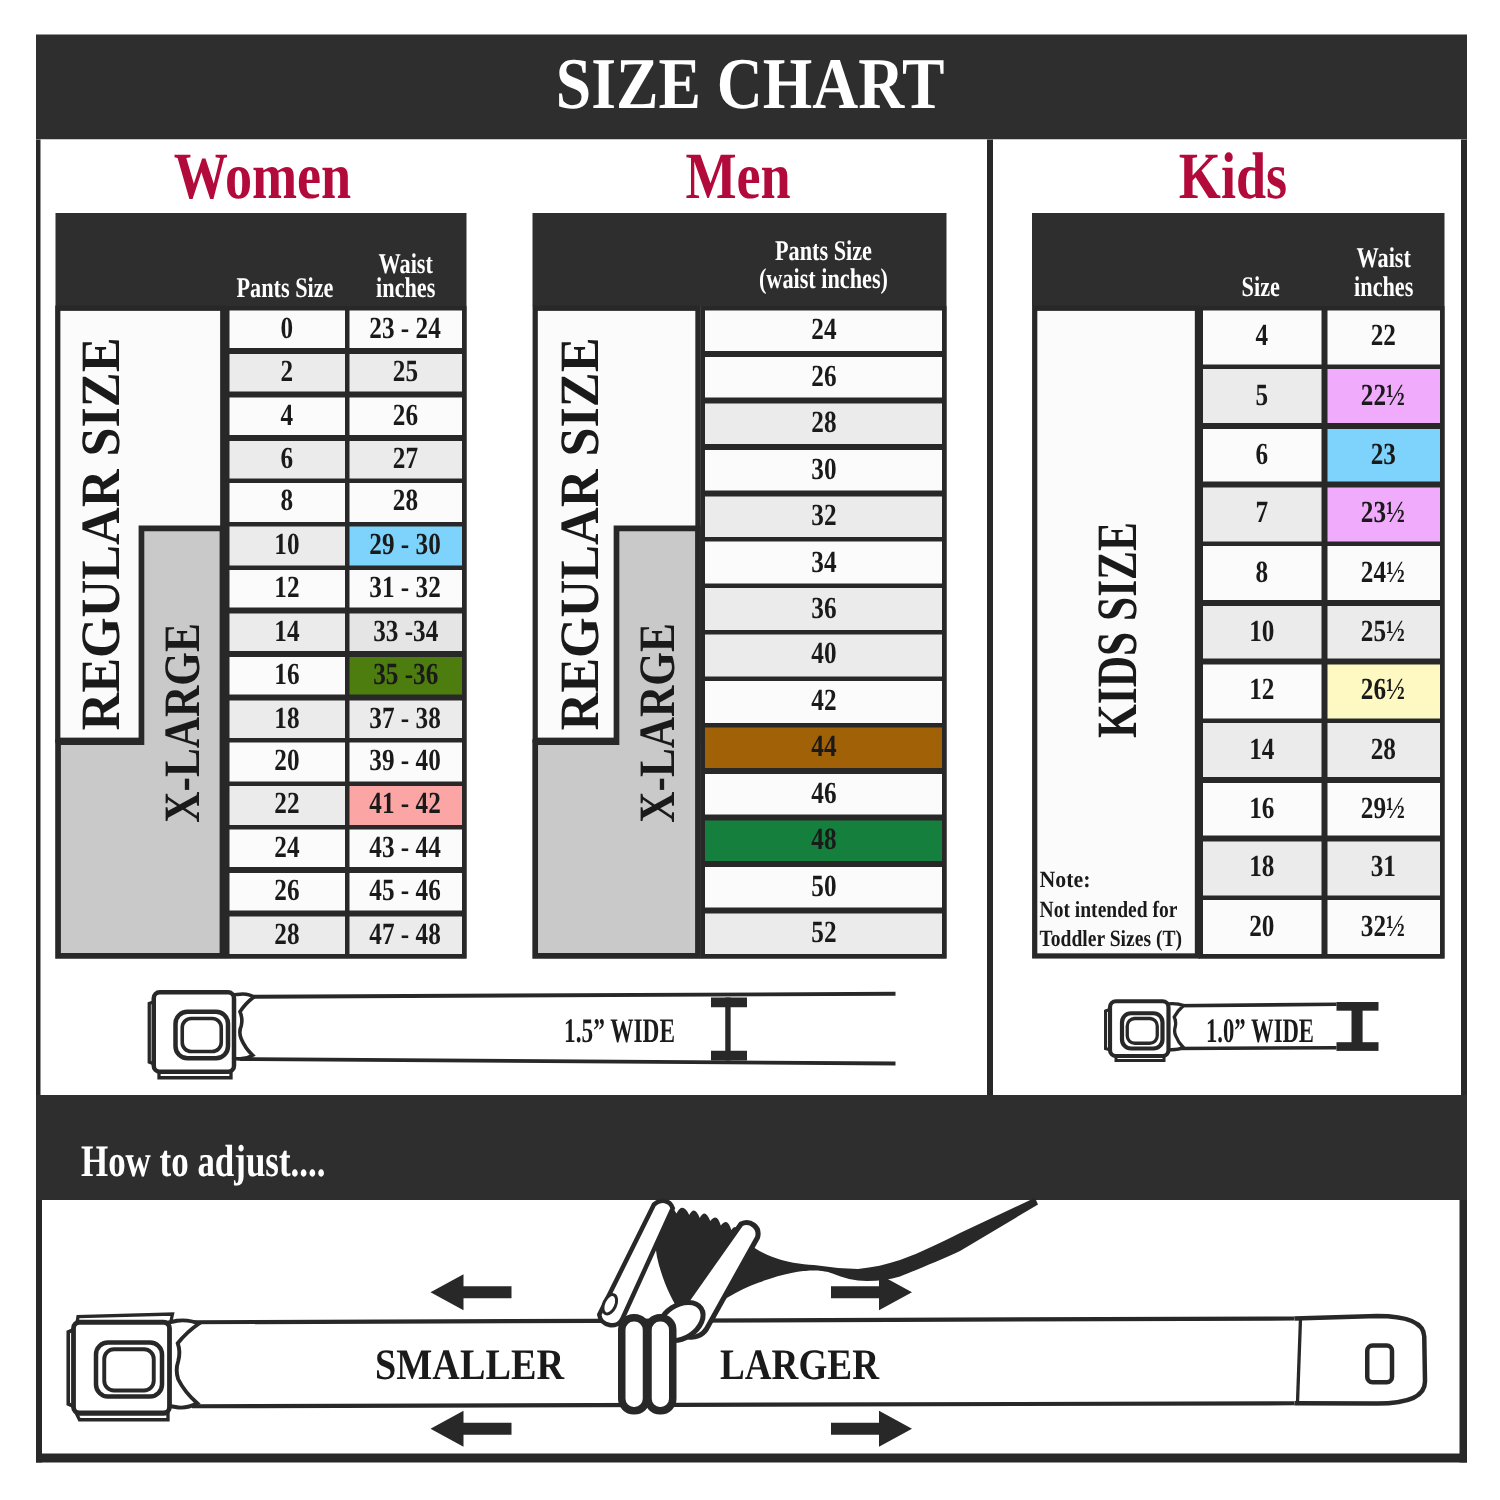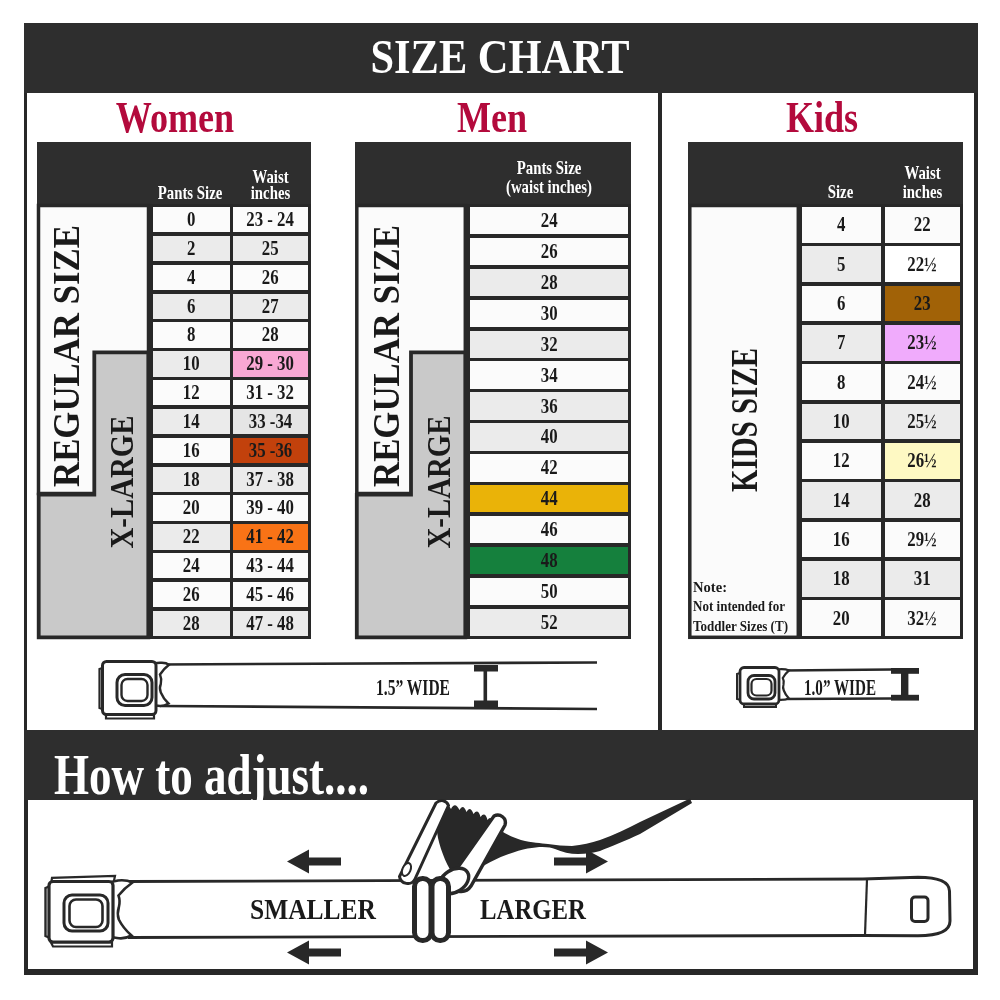--- a/index.html
+++ b/index.html
@@ -88,57 +88,57 @@
       </div>
       <div class="c" style="background:#fbfbfb">
         <span>8</span>
       </div>
       <div class="c" style="background:#fbfbfb">
         <span>28</span>
       </div>
       <div class="c" style="background:#ebebeb">
         <span>10</span>
       </div>
-      <div class="c" style="background:#f9a8d4">
+      <div class="c" style="background:#7dd3fc">
         <span>29 - 30</span>
       </div>
       <div class="c" style="background:#fbfbfb">
         <span>12</span>
       </div>
       <div class="c" style="background:#fbfbfb">
         <span>31 - 32</span>
       </div>
       <div class="c" style="background:#ebebeb">
         <span>14</span>
       </div>
       <div class="c" style="background:#e5e5e5">
         <span>33 -34</span>
       </div>
       <div class="c" style="background:#fbfbfb">
         <span>16</span>
       </div>
-      <div class="c" style="background:#c2410c">
+      <div class="c" style="background:#4d7c0f">
         <span>35 -36</span>
       </div>
       <div class="c" style="background:#ebebeb">
         <span>18</span>
       </div>
       <div class="c" style="background:#ebebeb">
         <span>37 - 38</span>
       </div>
       <div class="c" style="background:#fbfbfb">
         <span>20</span>
       </div>
       <div class="c" style="background:#fbfbfb">
         <span>39 - 40</span>
       </div>
       <div class="c" style="background:#ebebeb">
         <span>22</span>
       </div>
-      <div class="c" style="background:#f97316">
+      <div class="c" style="background:#fca5a5">
         <span>41 - 42</span>
       </div>
       <div class="c" style="background:#fbfbfb">
         <span>24</span>
       </div>
       <div class="c" style="background:#fbfbfb">
         <span>43 - 44</span>
       </div>
       <div class="c" style="background:#fbfbfb">
         <span>26</span>
@@ -175,21 +175,21 @@
       </div>
       <div class="c" style="background:#ebebeb">
         <span>36</span>
       </div>
       <div class="c" style="background:#ebebeb">
         <span>40</span>
       </div>
       <div class="c" style="background:#fbfbfb">
         <span>42</span>
       </div>
-      <div class="c" style="background:#eab308">
+      <div class="c" style="background:#a16207">
         <span>44</span>
       </div>
       <div class="c" style="background:#fbfbfb">
         <span>46</span>
       </div>
       <div class="c" style="background:#15803d">
         <span>48</span>
       </div>
       <div class="c" style="background:#fbfbfb">
         <span>50</span>
@@ -202,27 +202,27 @@
   grid-template-columns:79px 1fr;grid-auto-rows:1fr;">
       <div class="c" style="background:#fbfbfb">
         <span>4</span>
       </div>
       <div class="c" style="background:#fbfbfb">
         <span>22</span>
       </div>
       <div class="c" style="background:#ebebeb">
         <span>5</span>
       </div>
-      <div class="c" style="background:#ffffff">
+      <div class="c" style="background:#f0abfc">
         <span>22½</span>
       </div>
       <div class="c" style="background:#fbfbfb">
         <span>6</span>
       </div>
-      <div class="c" style="background:#a16207">
+      <div class="c" style="background:#7dd3fc">
         <span>23</span>
       </div>
       <div class="c" style="background:#ebebeb">
         <span>7</span>
       </div>
       <div class="c" style="background:#f0abfc">
         <span>23½</span>
       </div>
       <div class="c" style="background:#fbfbfb">
         <span>8</span>
@@ -304,21 +304,21 @@
   </g>
   <g fill="#282828">
     <rect x="901" y="669" width="7.4" height="31"></rect>
     <rect x="891" y="668" width="28" height="5.8"></rect>
     <rect x="891" y="694.8" width="28" height="5.8"></rect>
   </g>
   <text x="840" y="694.5" text-anchor="middle" font-weight="bold" font-size="23" fill="#1a1a1a" textLength="72" lengthAdjust="spacingAndGlyphs">1.0” WIDE</text>
 </svg>
 
 <div class="abs" style="left:23.5px;top:730px;width:954px;height:70px;background:#2e2e2e;"></div>
-<div class="abs" style="left:54px;top:753px;color:#fff;font-size:58px;line-height:43.5px;">
+<div class="abs" style="left:54px;top:753px;color:#fff;font-size:30px;line-height:43.5px;">
   <span style="display:inline-block;transform:scaleX(.776);transform-origin:left;">How to adjust....</span></div>
 
 <div class="abs" style="left:23.5px;top:800px;width:954px;height:175px;box-sizing:border-box;
   border-left:4px solid #282828;border-right:5px solid #282828;border-bottom:6px solid #282828;"></div>
 
 <svg class="abs" style="left:0;top:0;" width="1000" height="1000" viewBox="0 0 1000 1000">
 
   <g stroke="#282828" fill="none">
     <path d="M126,881.5 L863,879" stroke-width="2.8"></path>
     <path d="M128,937.5 L863,935.5" stroke-width="2.8"></path>

